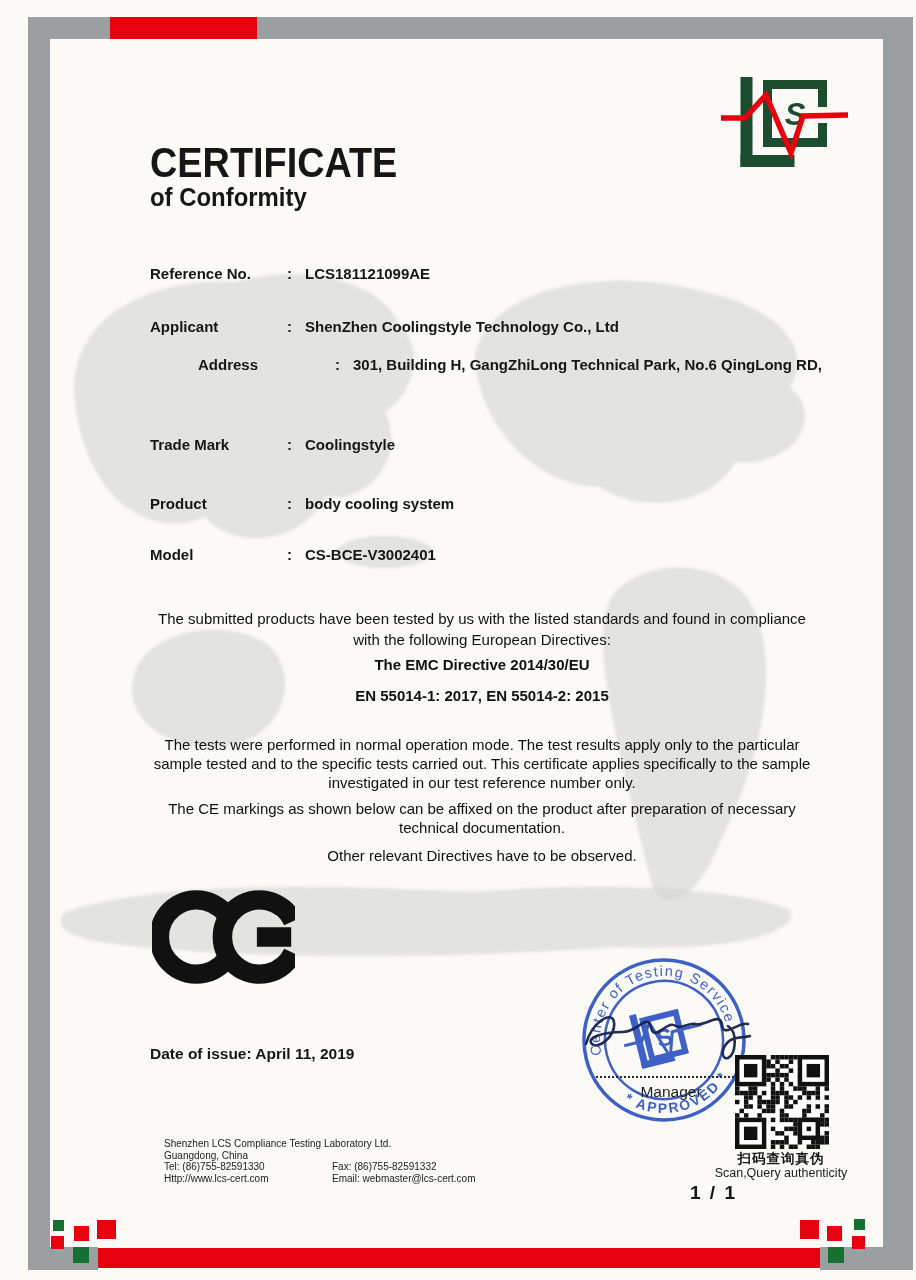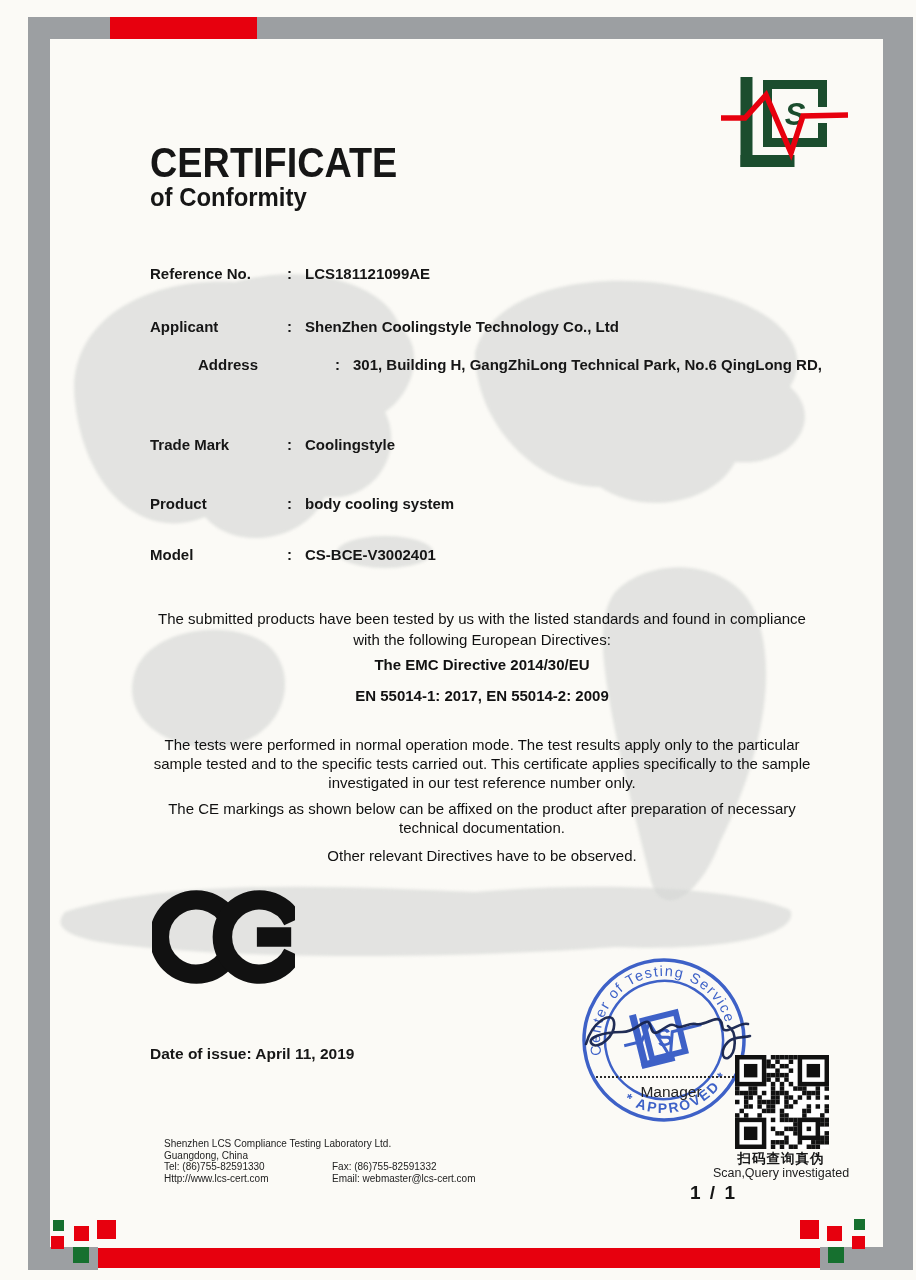--- a/index.html
+++ b/index.html
@@ -108,21 +108,21 @@
   </div>
   <div class="field" style="top:493px;">
     <span class="flabel">Product</span><span class="fcolon">:</span><span class="fvalue">body cooling system</span>
   </div>
   <div class="field" style="top:544px;">
     <span class="flabel">Model</span><span class="fcolon">:</span><span class="fvalue">CS-BCE-V3002401</span>
   </div>
 
   <div class="para lh" style="top:608px;">The submitted products have been tested by us with the listed standards and found in compliance with the following European Directives:</div>
   <div class="para bold" style="top:656px;">The EMC Directive 2014/30/EU</div>
-  <div class="para bold" style="top:687px;">EN 55014-1: 2017, EN 55014-2: 2009</div>
+  <div class="para bold" style="top:687px;">EN 55014-1: 2017, EN 55014-2: 2015</div>
   <div class="para" style="top:736px;">The tests were performed in normal operation mode. The test results apply only to the particular sample tested and to the specific tests carried out. This certificate applies specifically to the sample investigated in our test reference number only.</div>
   <div class="para" style="top:847px;">Other relevant Directives have to be observed.</div>
   <div class="para" style="top:800px;">The CE markings as shown below can be affixed on the product after preparation of necessary technical documentation.</div>
 
   <svg class="abs" style="left:152px;top:886px;" width="143" height="102" viewBox="0 0 154 110">
     <g fill="none" stroke="#111" stroke-width="21">
       <path d="M84,38 A40,40 0 1 0 84,72"></path>
       <path d="M152,38 A40,40 0 1 0 152,72"></path>
       <path d="M113,55 H150"></path>
     </g>
@@ -316,21 +316,21 @@
       <rect x="67.14285714285714" y="4.476190476190476" width="22.38095238095238" height="22.38095238095238" fill="#fff"></rect>
       <rect x="71.61904761904762" y="8.952380952380953" width="13.428571428571429" height="13.428571428571429" fill="#111"></rect>
       <rect x="0" y="62.66666666666667" width="31.333333333333336" height="31.333333333333336" fill="#111"></rect>
       <rect x="4.476190476190476" y="67.14285714285714" width="22.38095238095238" height="22.38095238095238" fill="#fff"></rect>
       <rect x="8.952380952380953" y="71.61904761904762" width="13.428571428571429" height="13.428571428571429" fill="#111"></rect>
       <rect x="62.66666666666667" y="62.66666666666667" width="22.38095238095238" height="22.38095238095238" fill="#111"></rect>
       <rect x="67.14285714285714" y="67.14285714285714" width="13.428571428571429" height="13.428571428571429" fill="#fff"></rect>
       <rect x="71.61904761904762" y="71.61904761904762" width="4.476190476190476" height="4.476190476190476" fill="#111"></rect>
     </svg>
   <div class="abs qr-cap">扫码查询真伪</div>
-  <div class="abs qr-cap-en">Scan,Query investigated</div>
+  <div class="abs qr-cap-en">Scan,Query authenticity</div>
   <div class="abs pagenum">1 / 1</div>
 
   <div class="abs footer">
     <div>Shenzhen LCS Compliance Testing Laboratory Ltd.</div>
     <div>Guangdong, China</div>
     <div><span class="col1">Tel: (86)755-82591330</span><span>Fax: (86)755-82591332</span></div>
     <div><span class="col1">Http://www.lcs-cert.com</span><span>Email: webmaster@lcs-cert.com</span></div>
   </div>
 
 </div>

